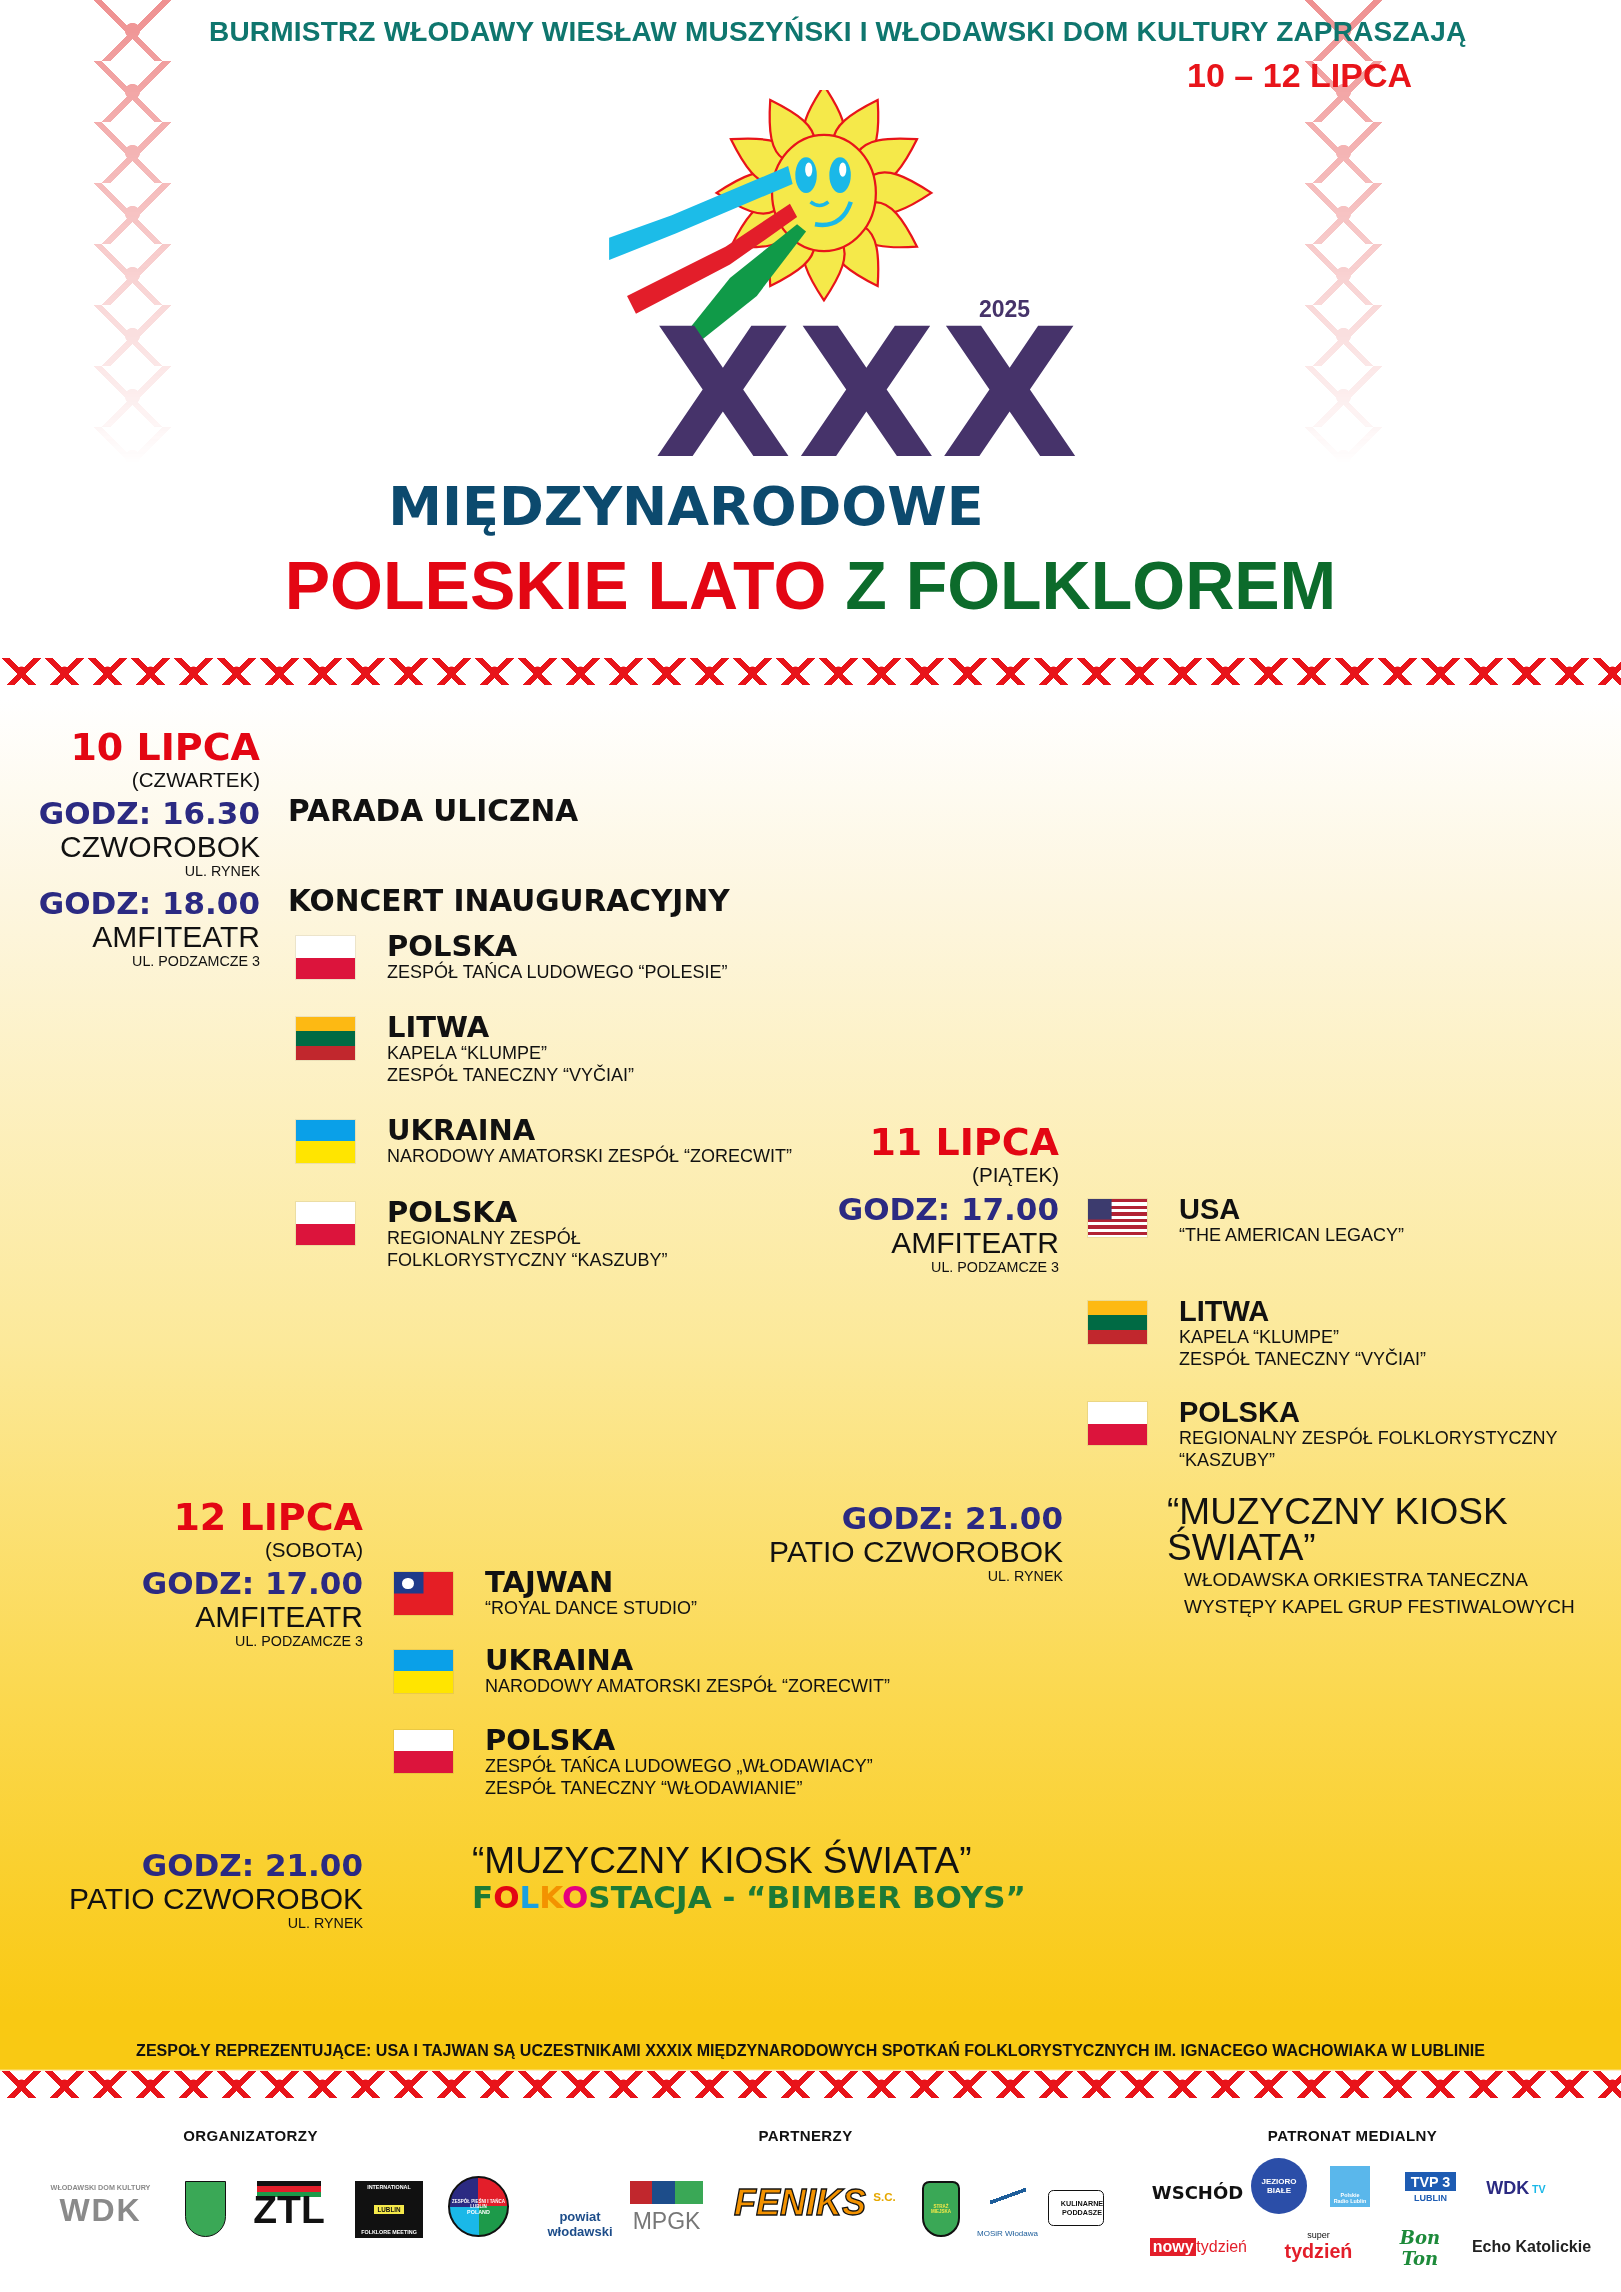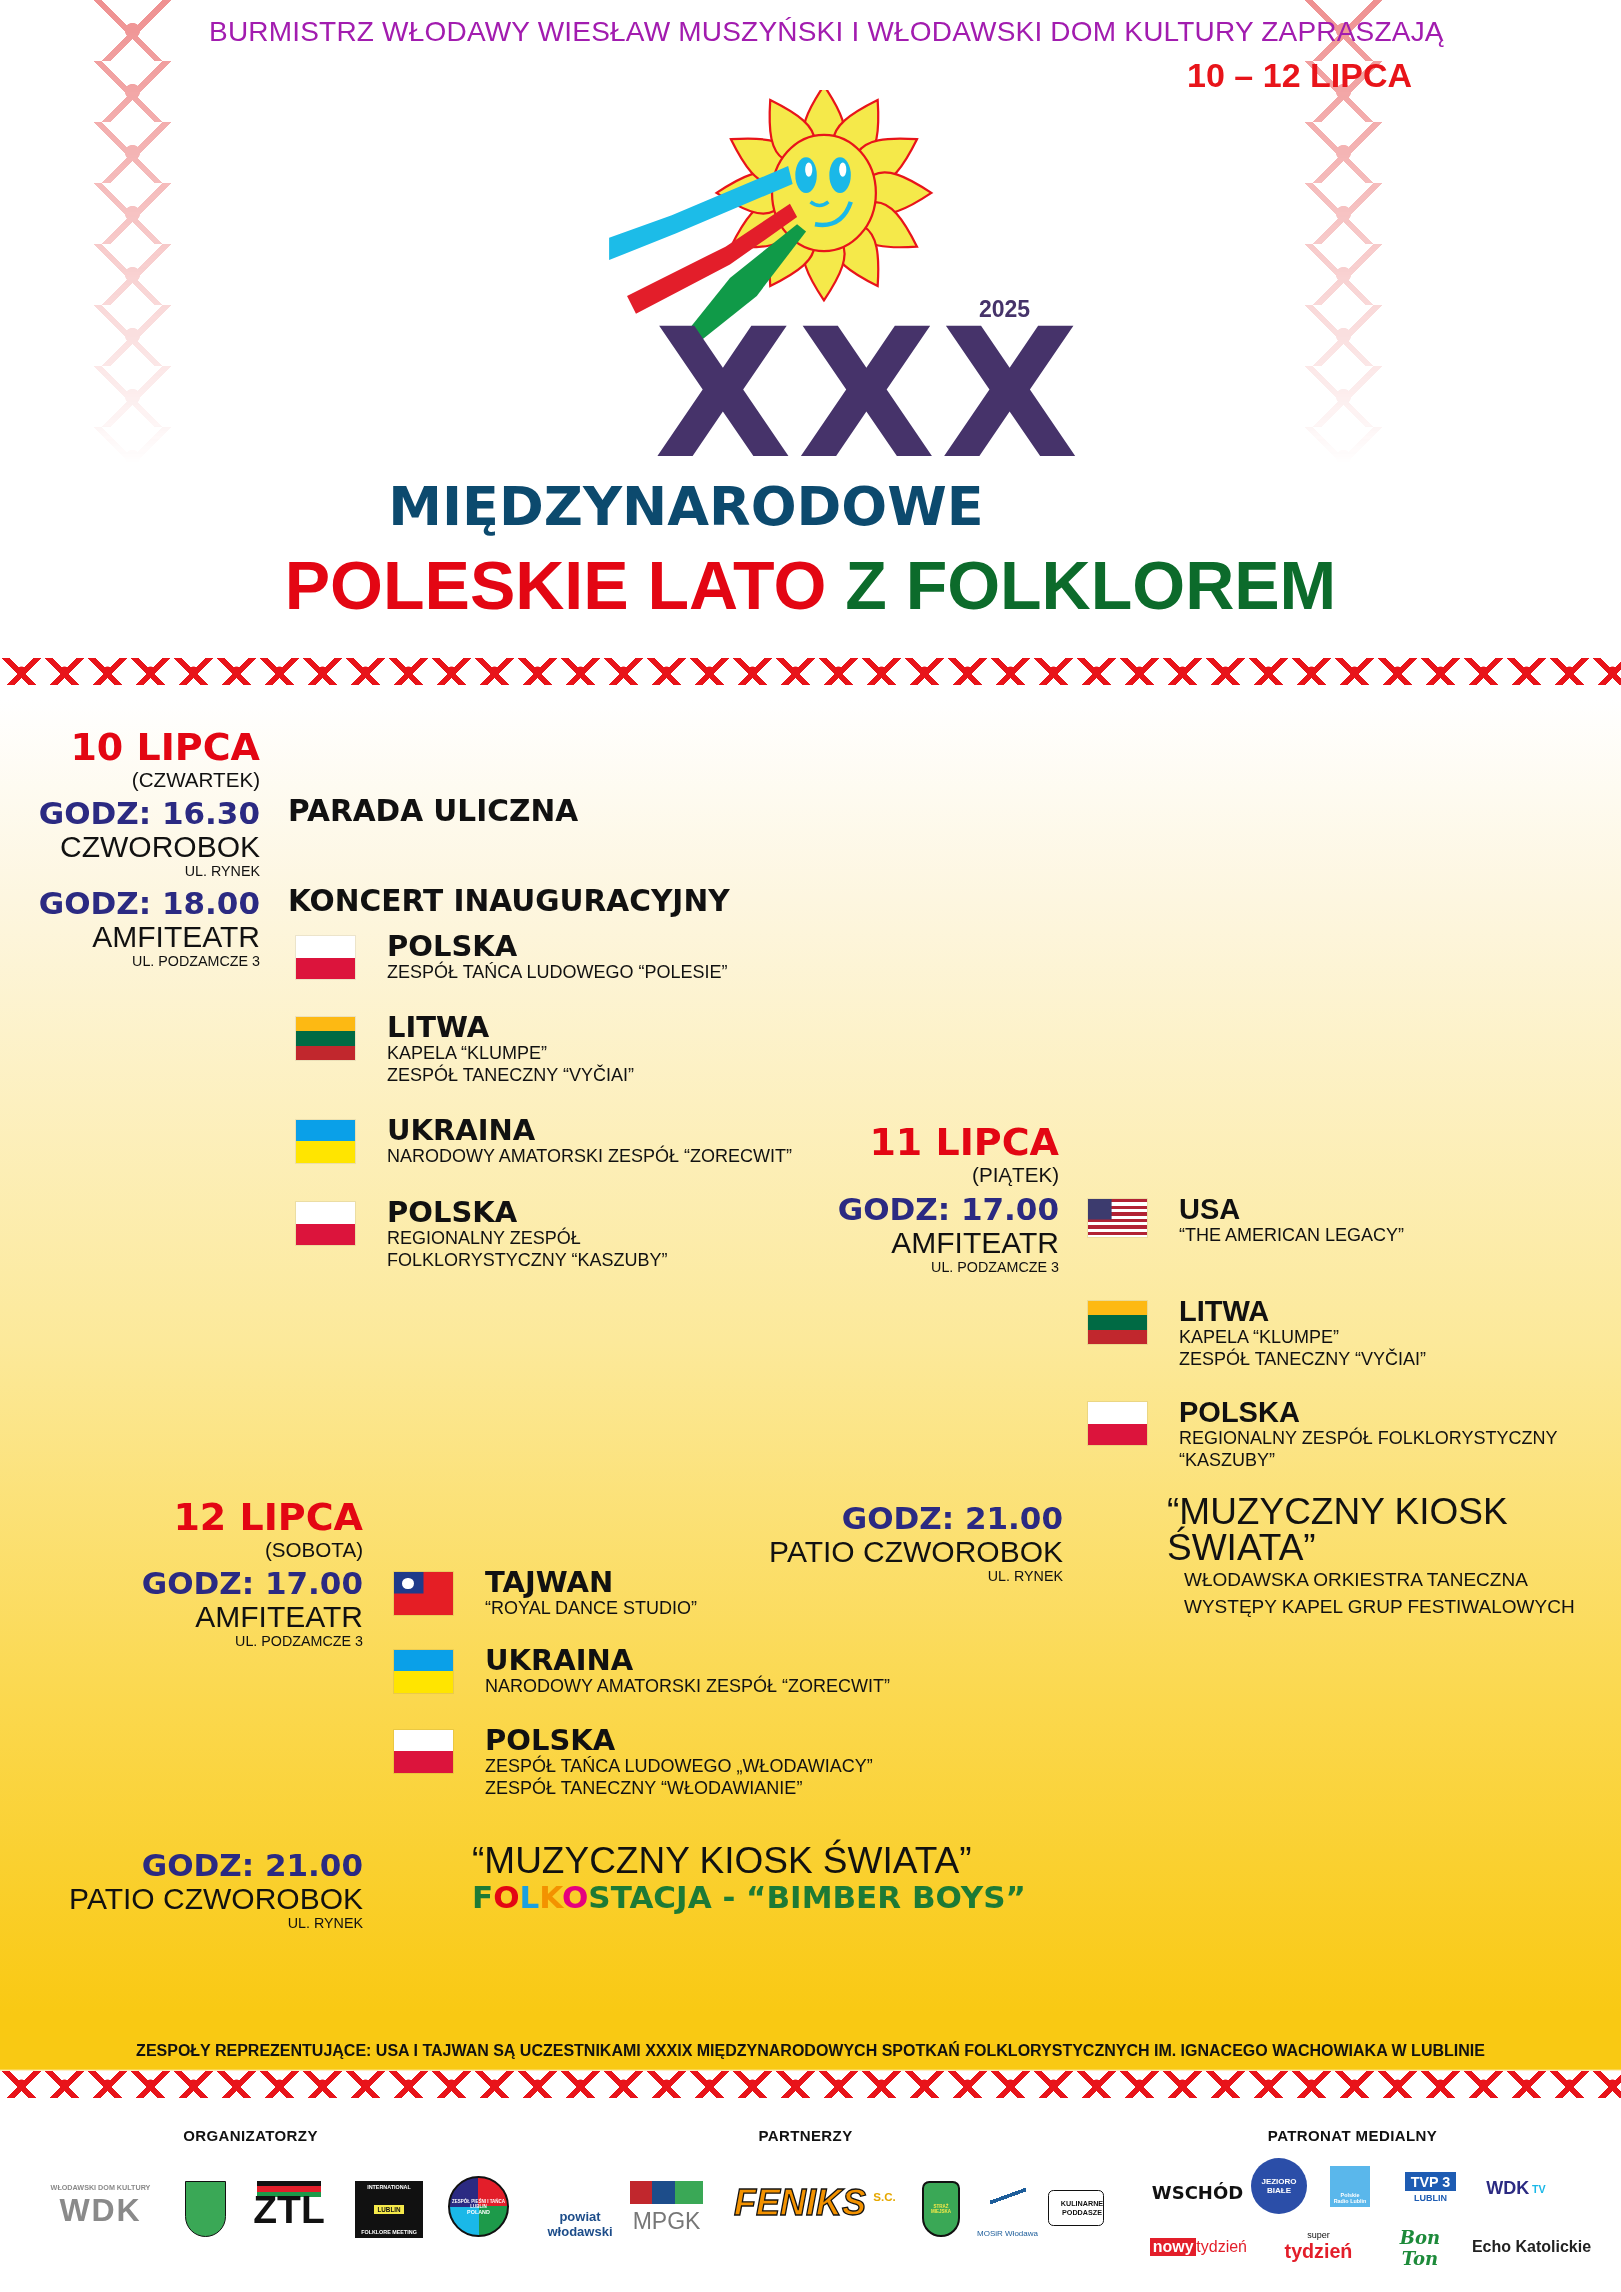--- a/index.html
+++ b/index.html
@@ -29,21 +29,21 @@
     position: absolute; left: 0; width: 1621px; height: 27px;
     background-image:
       radial-gradient(circle at 50% 50%, #e8141a 0 4.5px, transparent 5.4px),
       linear-gradient(45deg, transparent 40%, #e8141a 40% 52%, transparent 52%),
       linear-gradient(-45deg, transparent 40%, #e8141a 40% 52%, transparent 52%);
     background-size: 43px 27px;
   }
 
   .header-line {
     position: absolute; left: 209px; top: 16px;
-    font-size: 28px; font-weight: 400; letter-spacing: 0.2px; color: #a21caf;
+    font-size: 28px; font-weight: 700; letter-spacing: 0.2px; color: #0f766e;
     font-family: "Liberation Sans", sans-serif;
   }
   .header-dates {
     position: absolute; right: 209px; top: 56px;
     font-size: 34px; font-weight: 700; color: #e8141a;
   }
 
   .logo-wrap { position: absolute; left: 591px; top: 90px; width: 448px; height: 367px; }
   .year { position: absolute; left: 979px; top: 296px; font-size: 23px; font-weight: 700; color: #46336a; }
   .xxx {

